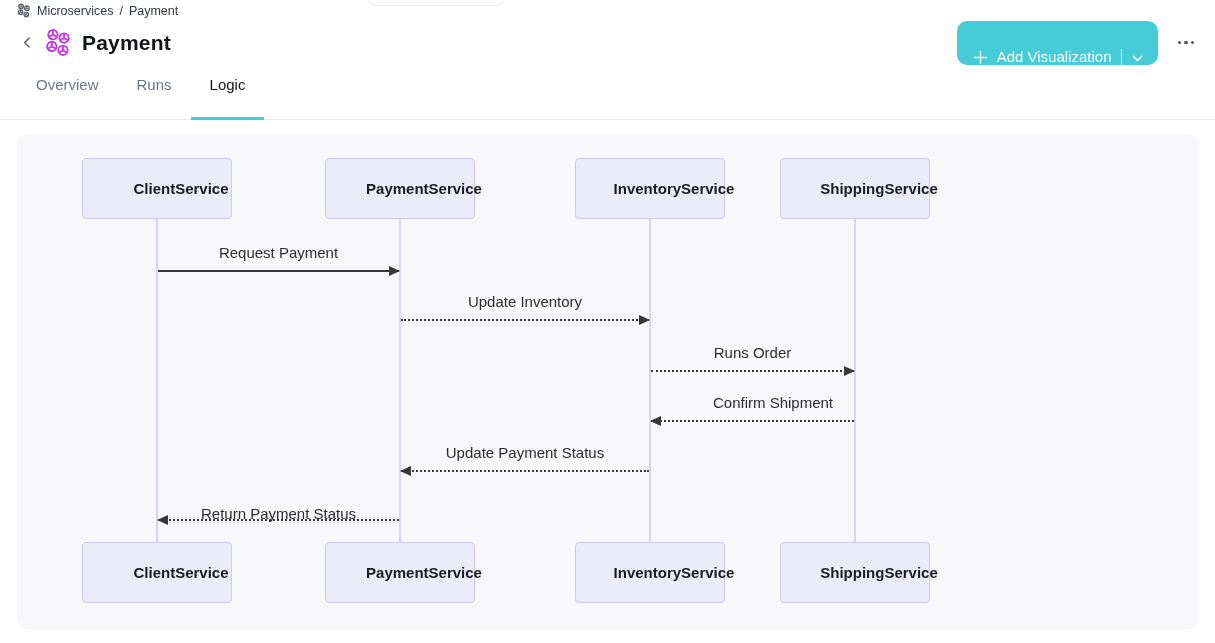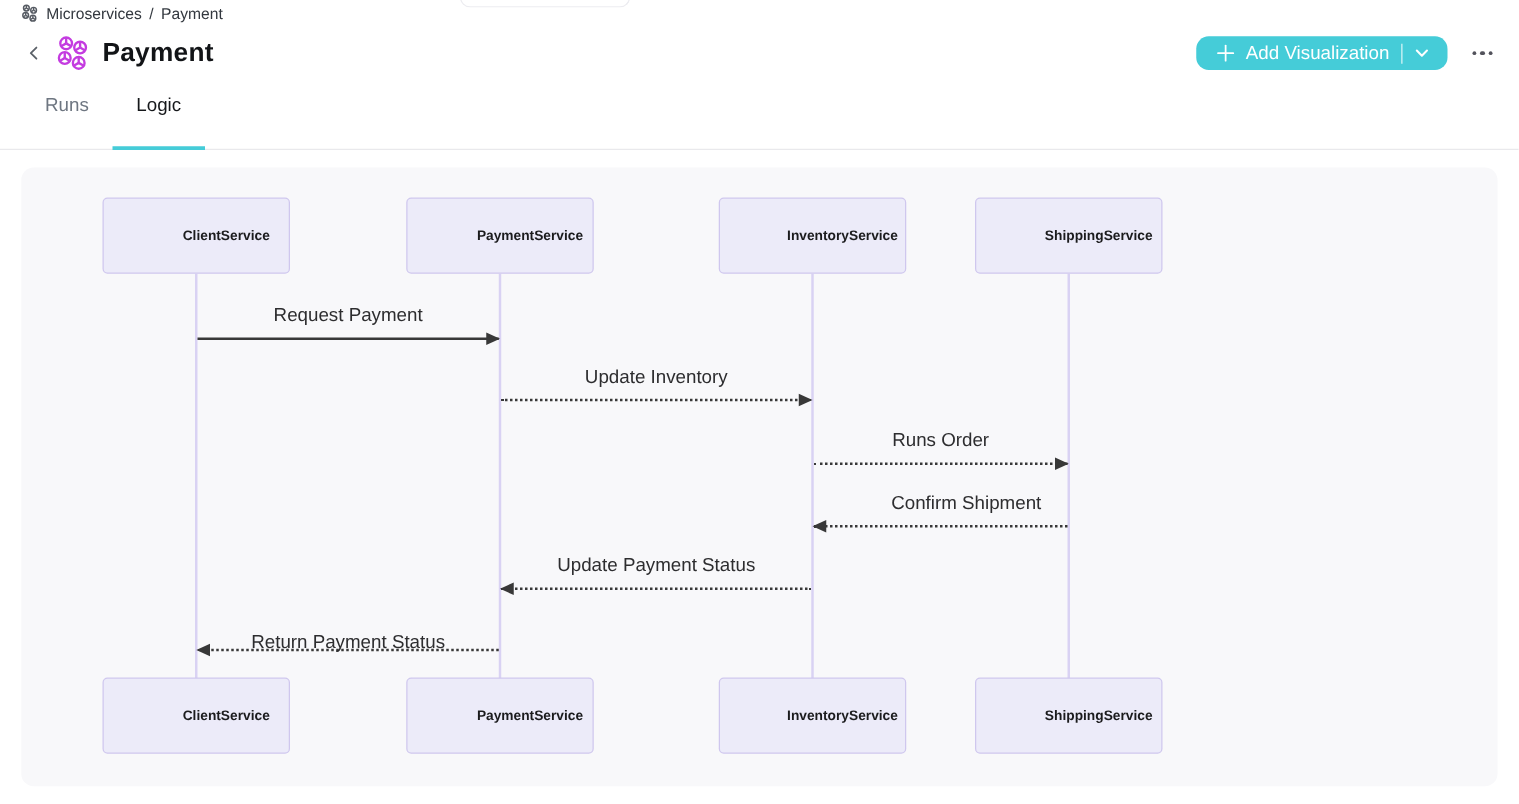--- a/index.html
+++ b/index.html
@@ -22,21 +22,21 @@
   
   .header{position:relative;padding:2px 17px 0 17px;}
   .breadcrumb{display:flex;align-items:center;gap:6px;font-size:12.5px;color:#33383f;height:17px;}
   .breadcrumb .crumb{cursor:pointer;}
   .title-row{display:flex;align-items:center;margin-top:5px;height:37px;}
   .back-chevron{display:flex;align-items:center;justify-content:center;width:20px;height:20px;
     color:#5b6168;cursor:pointer;margin-right:8px;}
   .title-icon{margin-right:10px;display:flex;align-items:center;}
   .page-title{font-size:21px;font-weight:700;color:#121417;letter-spacing:.2px;}
   .spacer{flex:1;}
-  .btn-add{display:flex;align-items:center;gap:9px;height:27px;padding:0 14px 0 16px;
+  .btn-add{display:flex;align-items:flex-end;gap:9px;height:44px;padding:0 14px 0 16px;
     background:var(--accent-teal);border:none;border-radius:10px;color:#fff;
     font-size:15px;font-weight:500;cursor:pointer;font-family:inherit;}
   .btn-add .vdiv{width:1px;height:16px;background:rgba(255,255,255,.8);}
   .btn-save{display:flex;align-items:center;gap:9px;height:35px;padding:0 16px;margin-left:20px;
     background:#fff;border:1px solid #e4e6e9;border-radius:10px;color:#a9aeb6;
     font-size:15px;font-weight:500;cursor:pointer;font-family:inherit;}
   .btn-more{display:flex;align-items:center;gap:3px;margin-left:16px;padding:6px 4px;
     background:none;border:none;cursor:pointer;}
   .btn-more i{display:block;width:3.5px;height:3.5px;border-radius:50%;background:#52525b;}
 
@@ -44,21 +44,21 @@
   .tabs{display:flex;margin-top:9px;padding-left:17px;border-bottom:1px solid #e9e9ec;}
   .tab{padding:6px 19px 14px;font-size:15px;color:#6e7681;cursor:pointer;}
   .tab.active{color:#15171a;font-weight:500;border-bottom:3px solid var(--accent-teal);
     padding-bottom:24px;margin-bottom:-1px;}
 
   
   .canvas{position:relative;margin:14px 17px 0;width:1181px;height:495px;
     background:var(--canvas-bg);border-radius:10px;overflow:hidden;}
   .participant-box{position:absolute;width:150px;height:61px;background:var(--box-fill);
     border:1px solid var(--box-border);border-radius:4px;display:flex;align-items:center;
-    justify-content:center;font-size:11px;font-weight:600;color:#1b1b1d;padding-left:48px;}
+    justify-content:center;font-size:15px;font-weight:600;color:#1b1b1d;padding-left:48px;}
   .lifeline{position:absolute;width:2px;background:var(--lifeline);}
   .msg-line{position:absolute;height:0;}
   .msg-line.solid{height:1.6px;background:var(--arrow);}
   .msg-line.dashed{border-top:2px dotted var(--arrow);}
   .msg-head{position:absolute;width:0;height:0;border-top:5px solid transparent;
     border-bottom:5px solid transparent;}
   .msg-head.right{border-left:11px solid var(--arrow);}
   .msg-head.left{border-right:11px solid var(--arrow);}
   .msg-label{position:absolute;transform:translateX(-50%);white-space:nowrap;
     font-size:15px;font-weight:500;color:#2d2d2f;}
@@ -145,20 +145,21 @@
       <span style="display:flex;gap:3px">
           <i></i>
           <i></i>
           <i></i>
         </span>
     </button>
   </div>
 </div>
 
 <div class="tabs">
+  <div class="tab">Overview</div>
   <div class="tab">Runs</div>
   <div class="tab active">Logic</div>
 </div>
 
 <div class="canvas" id="canvas">
     <div class="lifeline" style="left: 139px; top: 85px; height: 324px;"></div>
     <div class="participant-box" style="left: 65px; top: 24px;">ClientService</div>
     <div class="participant-box" style="left: 65px; top: 408px;">ClientService</div>
     <div class="lifeline" style="left: 382px; top: 85px; height: 324px;"></div>
     <div class="participant-box" style="left: 308px; top: 24px;">PaymentService</div>

